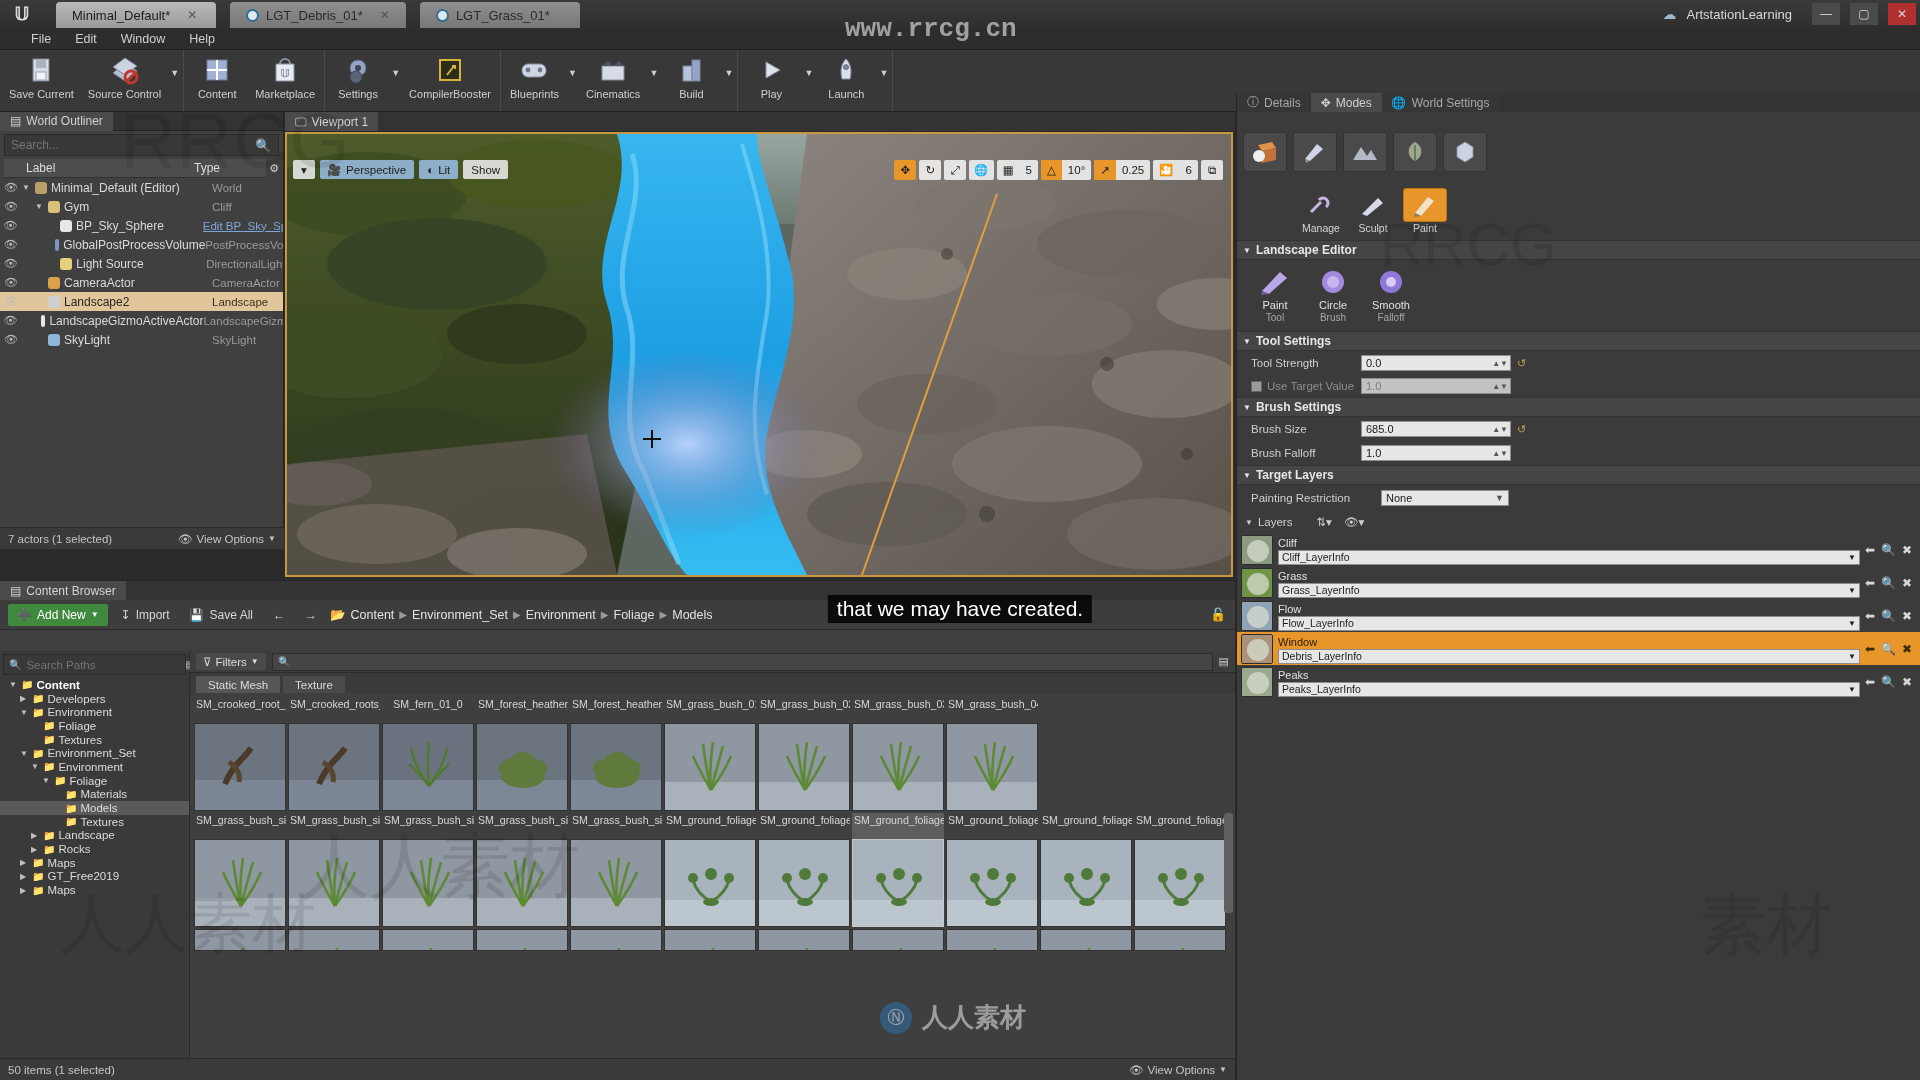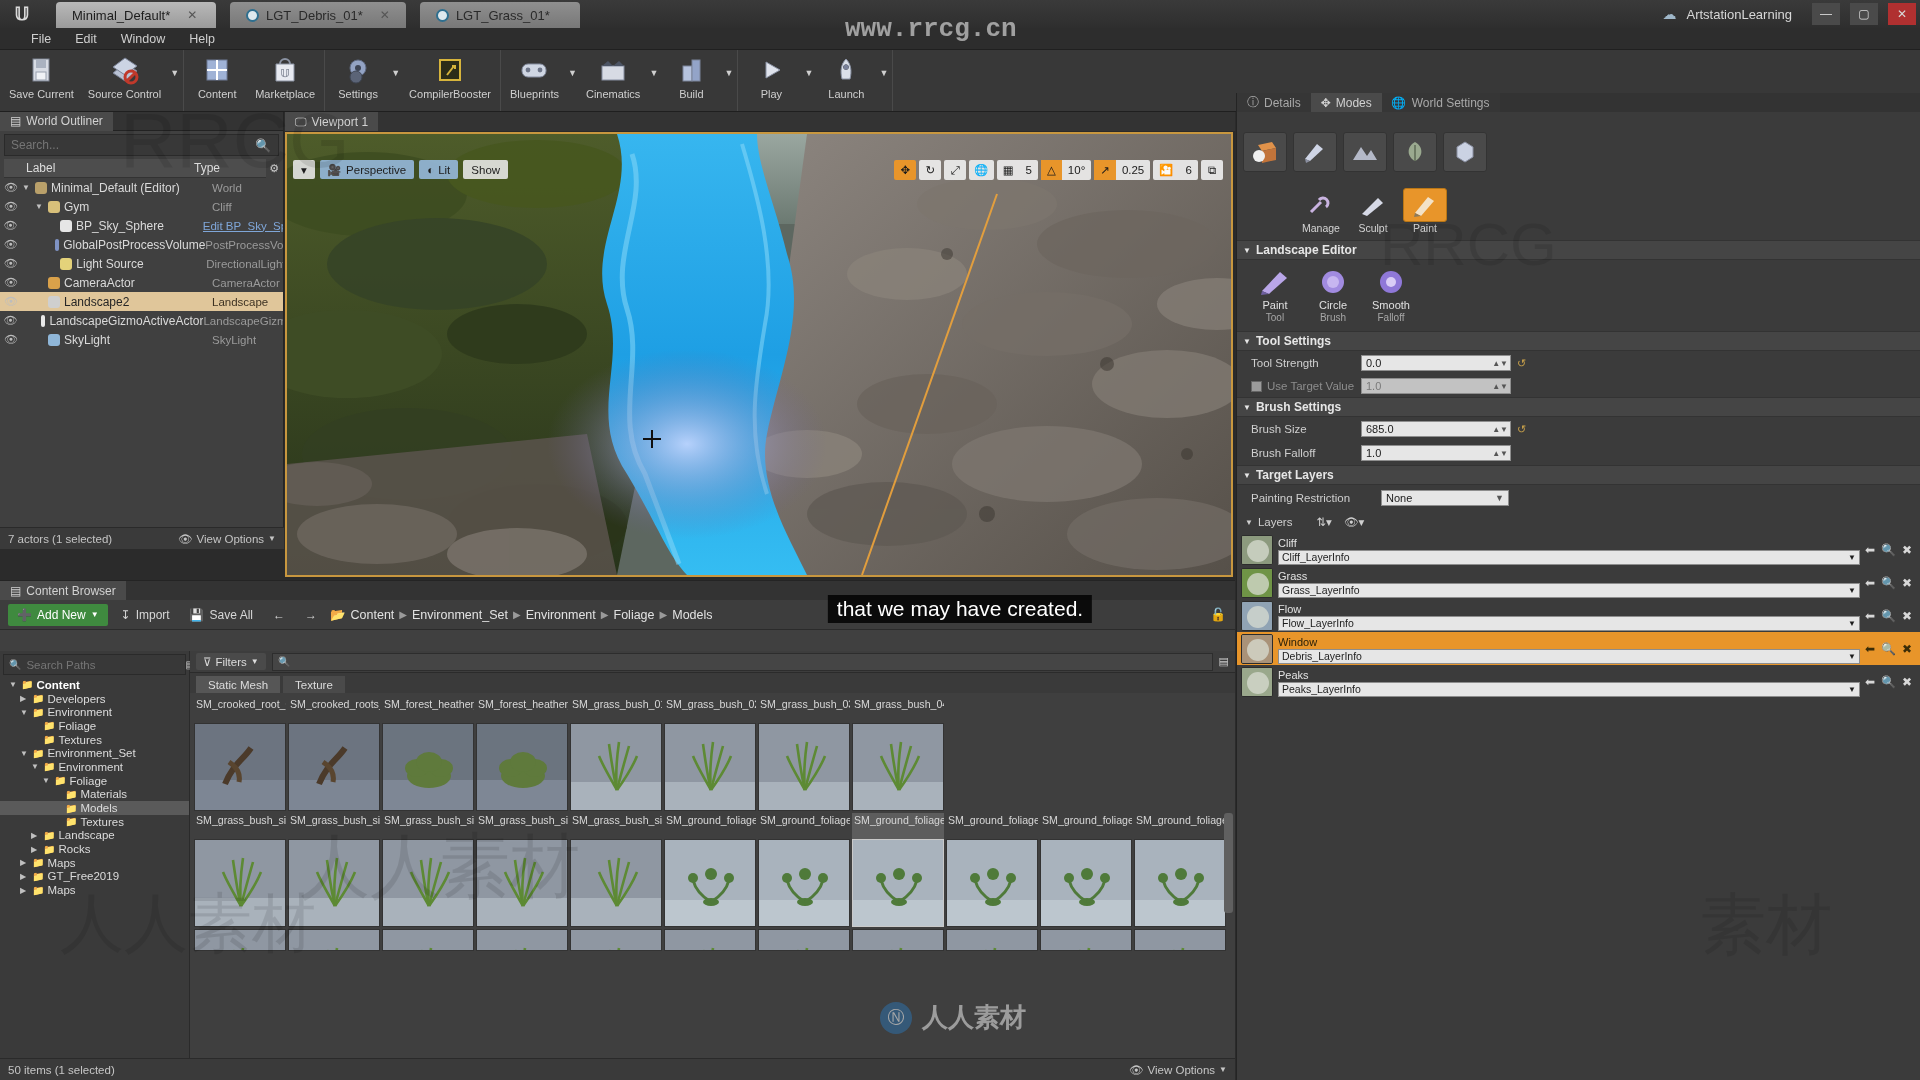--- a/index.html
+++ b/index.html
@@ -769,20 +769,34 @@
               <div class="cell">
                 <div class="nm">SM_crooked_roots_small</div>
                 <div class="th"><svg width="92" height="88" viewBox="0 0 92 88">
                     <rect width="92" height="88" fill="#6c7480"></rect>
                     <rect y="56" width="92" height="32" fill="#7d8694"></rect>
                     <path d="M30 60 C38 40 48 36 56 24" stroke="#4b3a2a" stroke-width="6" fill="none"></path>
                     <path d="M44 58 C46 48 40 42 34 38" stroke="#59452f" stroke-width="5" fill="none"></path>
                   </svg></div>
               </div>
               <div class="cell">
+                <div class="nm">SM_fern_01_0</div>
+                <div class="th"><svg width="92" height="88" viewBox="0 0 92 88">
+                    <rect width="92" height="88" fill="#6a737f"></rect>
+                    <rect y="56" width="92" height="32" fill="#7e8795"></rect>
+                    <g stroke="#4f7a30" stroke-width="2.4" fill="none">
+                      <path d="M46 62 C36 48 30 36 28 24"></path>
+                      <path d="M46 62 C56 48 62 36 64 24"></path>
+                      <path d="M46 62 C44 44 45 30 46 18"></path>
+                      <path d="M46 62 C38 52 32 46 26 40"></path>
+                      <path d="M46 62 C54 52 60 46 66 40"></path>
+                    </g>
+                  </svg></div>
+              </div>
+              <div class="cell">
                 <div class="nm">SM_forest_heather_01</div>
                 <div class="th"><svg width="92" height="88" viewBox="0 0 92 88">
                     <rect width="92" height="88" fill="#6b747f"></rect>
                     <rect y="56" width="92" height="32" fill="#7e8795"></rect>
                     <g fill="#5f7a3c">
                       <ellipse cx="46" cy="52" rx="22" ry="12"></ellipse>
                       <ellipse cx="34" cy="44" rx="12" ry="9"></ellipse>
                       <ellipse cx="58" cy="44" rx="12" ry="9"></ellipse>
                       <ellipse cx="46" cy="38" rx="13" ry="10"></ellipse>
                     </g>

